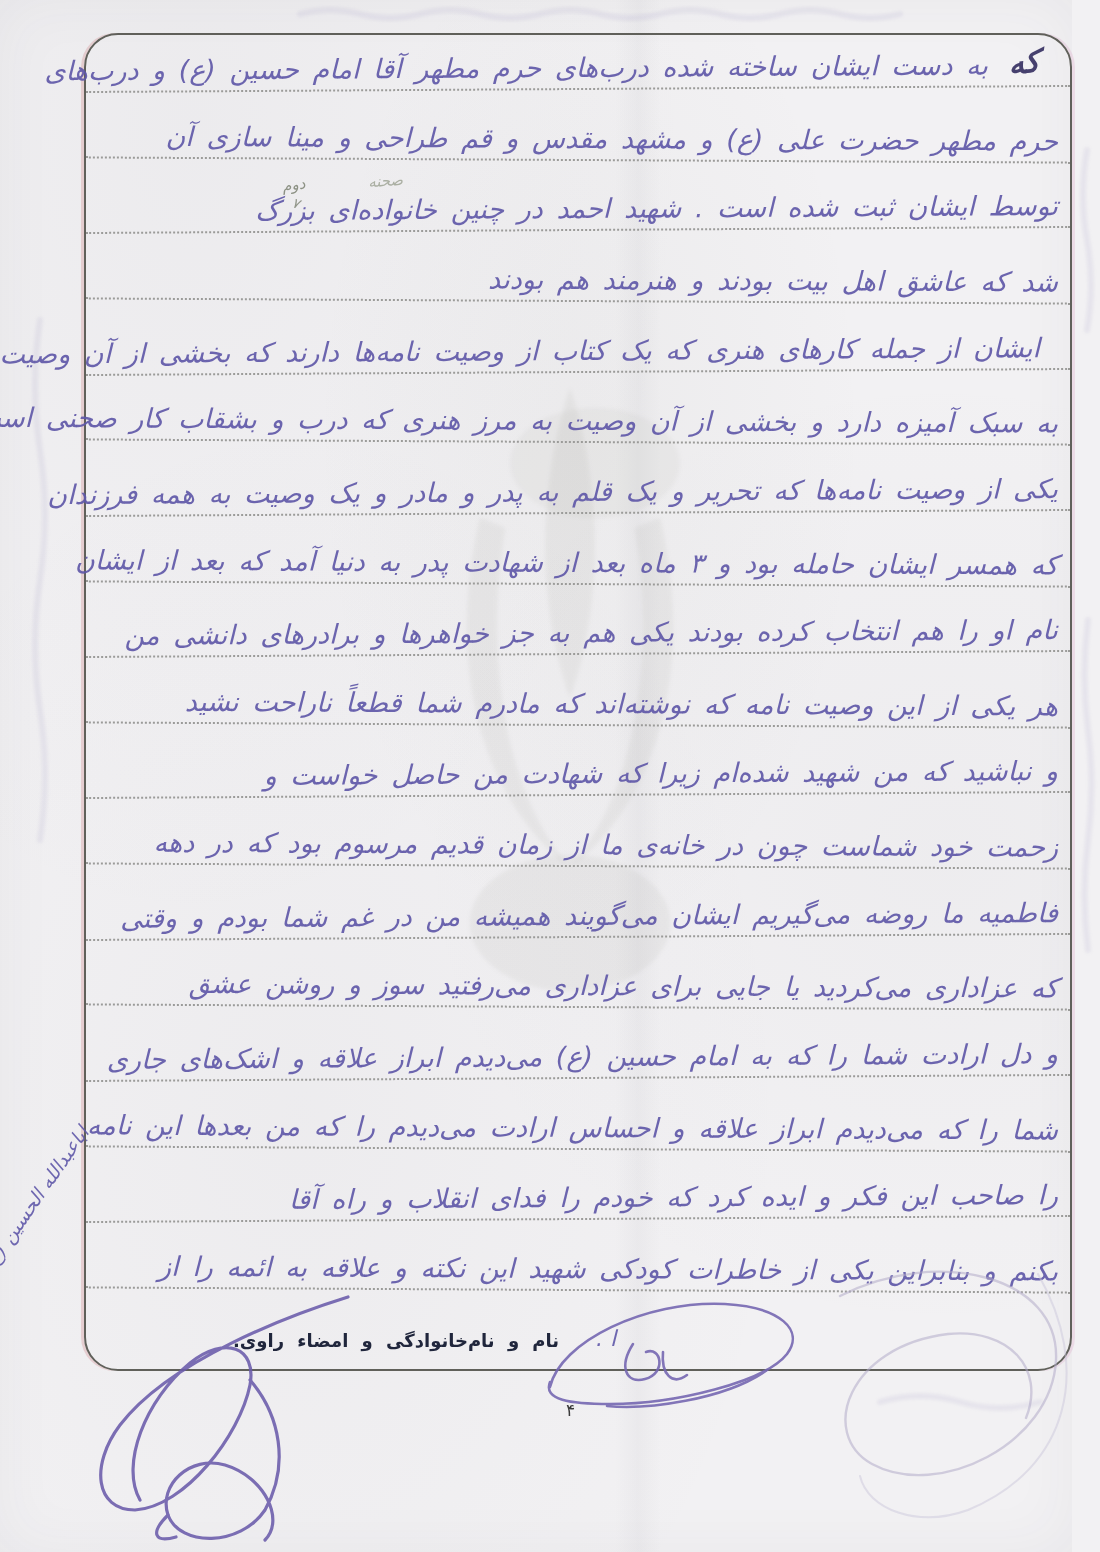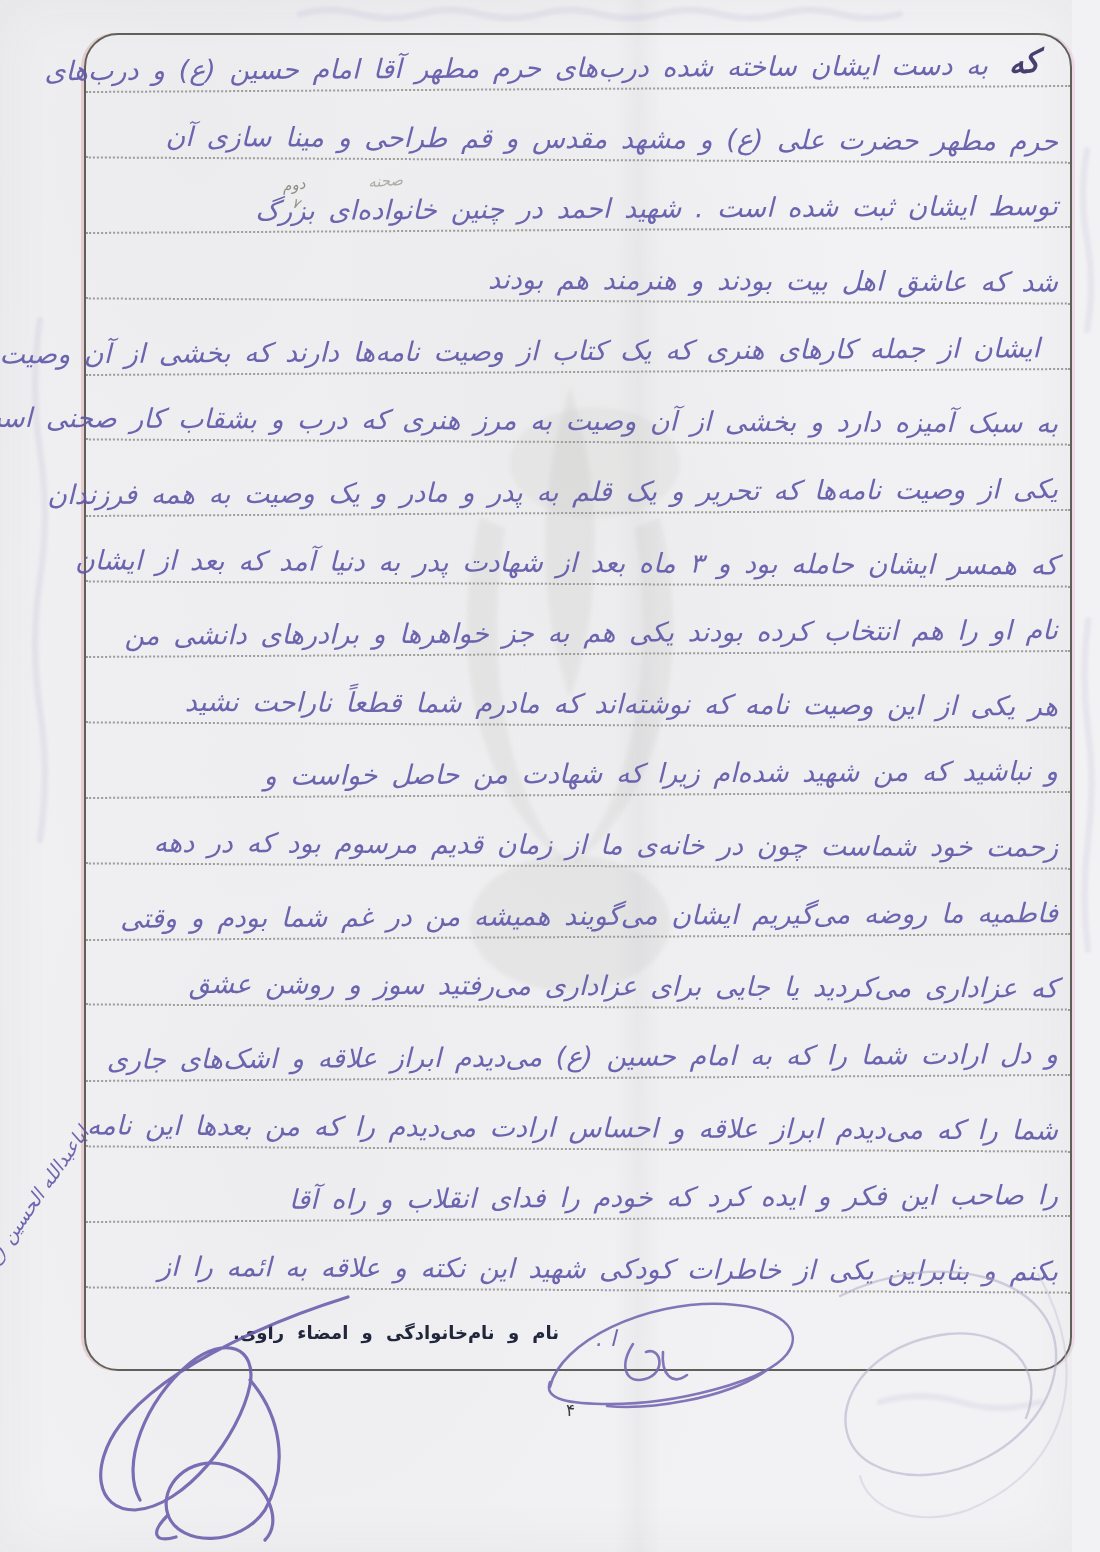--- a/index.html
+++ b/index.html
@@ -55,21 +55,21 @@
     position:absolute;left:-63px;top:1186px;width:200px;height:26px;
     direction:rtl;text-align:center;font-size:19px;font-style:italic;
     color:rgba(95,88,168,.9);transform:rotate(-55deg);white-space:nowrap;
   }
   .footer-label{
     position:absolute;top:1322px;direction:rtl;white-space:nowrap;
     font-size:18px;font-weight:bold;color:#20263c;
     word-spacing:7px;letter-spacing:.2px;
   }
   .label-interviewer{right:30px;}
-  .label-narrator{left:233px;}
+  .label-narrator{left:233px;margin-top:8px;}
   .interviewer-mark{
     position:absolute;left:596px;top:1326px;font-size:22px;font-style:italic;
     color:rgba(95,88,168,.9);direction:rtl;white-space:nowrap;
   }
   .page-number{
     position:absolute;left:566px;top:1400px;font-size:17px;color:#3a3a3a;
   }
   svg.sig{position:absolute;pointer-events:none;}
   svg.watermark{position:absolute;left:400px;top:368px;filter:blur(2px);pointer-events:none;}
   svg.ghosts{position:absolute;left:0;top:0;filter:blur(1.4px);pointer-events:none;}

